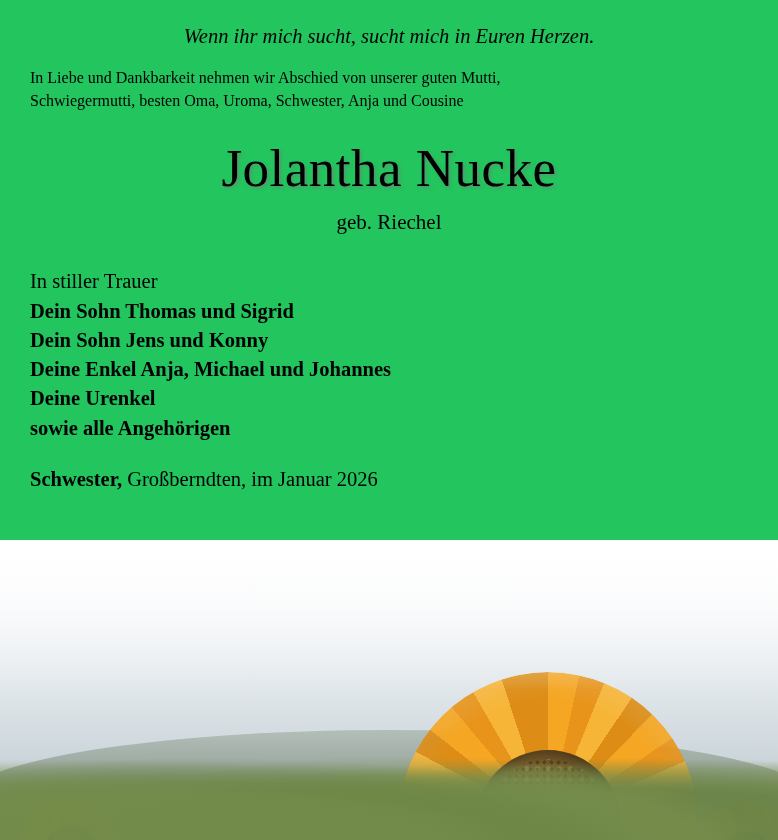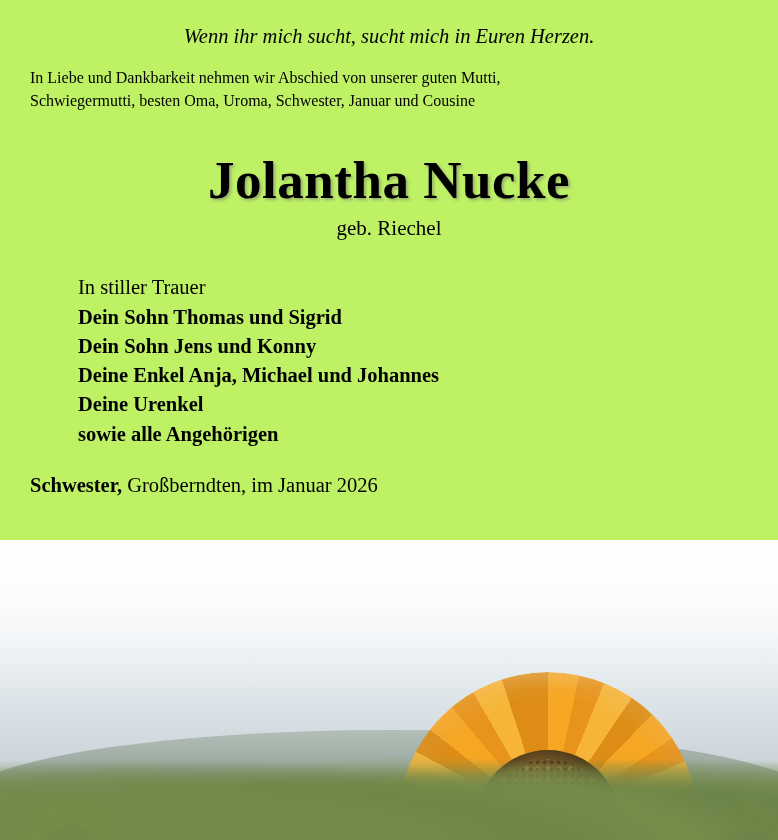--- a/index.html
+++ b/index.html
@@ -12,21 +12,21 @@
     background: #ffffff;
     font-family: "Liberation Serif", serif;
     color: #000000;
     overflow: hidden;
   }
   .card {
     position: relative;
     width: 778px;
     height: 840px;
     overflow: hidden;
-    background: #bef264;
+    background: #22c55e;
   }
   
   .bg {
     position: absolute;
     left: 0; right: 0; bottom: 0;
     height: 300px;
     overflow: hidden;
     pointer-events: none;
   }
   .bg-sky {
@@ -136,43 +136,42 @@
   }
   .verse div { white-space: nowrap; }
   .intro {
     margin-top: 16px;
     font-size: 16px;
     line-height: 1.42;
   }
   .intro div { white-space: nowrap; }
   .name {
     text-align: center;
-    font-weight: bold;
+    font-weight: normal;
     font-size: 53px;
     letter-spacing: 0.5px;
-    margin-top: 40px;
+    margin-top: 28px;
     line-height: 1.05;
     text-shadow: 2px 2px 3px rgba(120,120,120,0.55);
   }
   .born-name {
     text-align: center;
     font-size: 21px;
-    margin-top: 8px;
+    margin-top: 14px;
   }
   .dates {
     text-align: center;
     font-size: 21.5px;
     margin-top: 6px;
   }
   .dates .sep { display: inline-block; width: 44px; }
   .mourning {
     margin-top: 32px;
     font-size: 20.5px;
     line-height: 1.43;
-    margin-left: 48px;
   }
   .mourning .lead { font-weight: normal; }
   .mourning .bold { font-weight: bold; }
   .place {
     margin-top: 25px;
     font-size: 20.5px;
   }
   .place b { font-weight: bold; }
   .ceremony {
     margin-top: 28px;
@@ -215,21 +214,21 @@
   </div>
 
   <div class="content">
 
     <div class="verse">
       <div>Wenn ihr mich sucht, sucht mich in Euren Herzen.</div>
     </div>
 
     <div class="intro">
       <div>In Liebe und Dankbarkeit nehmen wir Abschied von unserer guten Mutti,</div>
-      <div>Schwiegermutti, besten Oma, Uroma, Schwester, Januar und Cousine</div>
+      <div>Schwiegermutti, besten Oma, Uroma, Schwester, Anja und Cousine</div>
     </div>
 
     <div class="name">Jolantha Nucke</div>
     <div class="born-name">geb. Riechel</div>
 
 
     <div class="mourning">
       <div class="lead">In stiller Trauer</div>
       <div class="bold">Dein Sohn Thomas und Sigrid</div>
       <div class="bold">Dein Sohn Jens und Konny</div>

